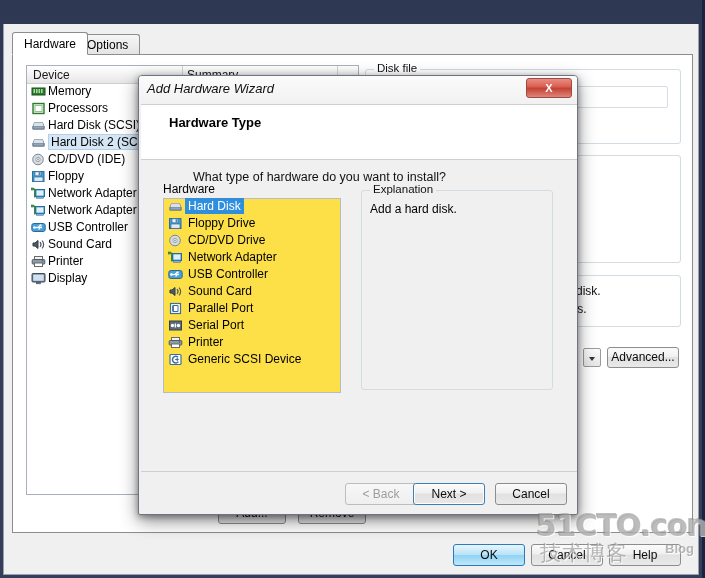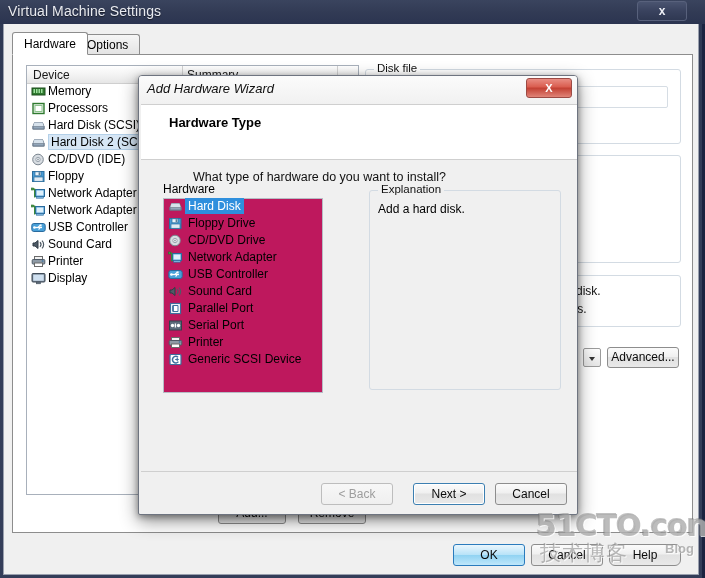--- a/index.html
+++ b/index.html
@@ -281,38 +281,38 @@
     position: absolute; left: 52px; top: 29px;
     font-size: 12.5px; color: #111; margin-top: 36px;
   }
 
   .dlg-body { position: absolute; left: 2px; top: 84px; width: 436px; height: 311px; }
 
   .hw-label { position: absolute; left: 22px; top: 22px; font-size: 12px; }
   .hw-list {
     position: absolute;
     left: 22px; top: 38px;
-    width: 160px; height: 195px;
-    background: #be185d;
+    width: 178px; height: 195px;
+    background: #fde047;
     border: 1px solid #b6bcc5;
   }
   .hw-row {
     position: relative;
     height: 17px; line-height: 17px;
     padding-left: 4px;
     font-size: 12px;
     white-space: nowrap;
     cursor: default;
   }
   .hw-row .lbl { position: relative; top: -1px; padding: 1px 3px; }
   .hw-row.selected .lbl { background: #2f8fdd; color: #ffffff; }
 
   .expl-grp {
     position: absolute;
-    left: 228px; top: 30px;
+    left: 220px; top: 30px;
     width: 192px; height: 200px;
     border: 1px solid #d3dbe3;
     border-radius: 3px;
     background: #f0f0f0;
   }
   .expl-grp .grp-title { background: #f0f0f0; }
   .expl-text { position: absolute; left: 8px; top: 11px; font-size: 12px; }
 
   .dlg-foot {
     position: absolute;
@@ -354,24 +354,20 @@
     text-shadow: 1px 1px 0 rgba(255,255,255,0.85);
     white-space: nowrap;
   }
 </style>
 </head>
 <body>
 
 <div id="app">
   <div class="win-frame">
 
-    <div class="win-titlebar">
-      <div class="win-title">Virtual Machine Settings</div>
-      <div class="win-close">x</div>
-    </div>
 
     <div class="client">
 
       <div class="tabstrip">
         <div class="tab active" style="left:0;">Hardware</div>
         <div class="tab" style="left:63px;">Options</div>
       </div>
 
       <div class="tabpanel">
 
@@ -477,21 +473,21 @@
 
         <div class="panel-btns">
           <div class="btn" style="left:0;">Add...</div>
           <div class="btn" style="left:80px;">Remove</div>
         </div>
       </div>
 
       <div class="footer">
         <div class="btn primary" style="left:449px;">OK</div>
         <div class="btn" style="left:527px;">Cancel</div>
-        <div class="btn" style="left:605px;border-radius:6px;">Help</div>
+        <div class="btn" style="left:605px;">Help</div>
       </div>
     </div>
 
     <div class="dialog">
       <div class="dlg-title">
         <div class="t">Add Hardware Wizard</div>
         <div class="dlg-close">X</div>
       </div>
 
       <div class="dlg-head">
@@ -561,21 +557,21 @@
                 </svg></span><span class="lbl">Generic SCSI Device</span></div>
           </div>
 
         <div class="expl-grp">
           <div class="grp-title">Explanation</div>
           <div class="expl-text">Add a hard disk.</div>
         </div>
       </div>
 
       <div class="dlg-foot">
-        <div class="btn disabled" style="left:180px;">&lt; Back</div>
+        <div class="btn disabled" style="left:204px;">&lt; Back</div>
         <div class="btn default" style="left:272px;">Next &gt;</div>
         <div class="btn" style="left:354px;">Cancel</div>
       </div>
     </div>
 
     <div class="watermark">
       <div class="wm1">51CTO.com</div>
       <div class="wm2">技术博客</div>
       <div class="wm3">Blog</div>
     </div>

